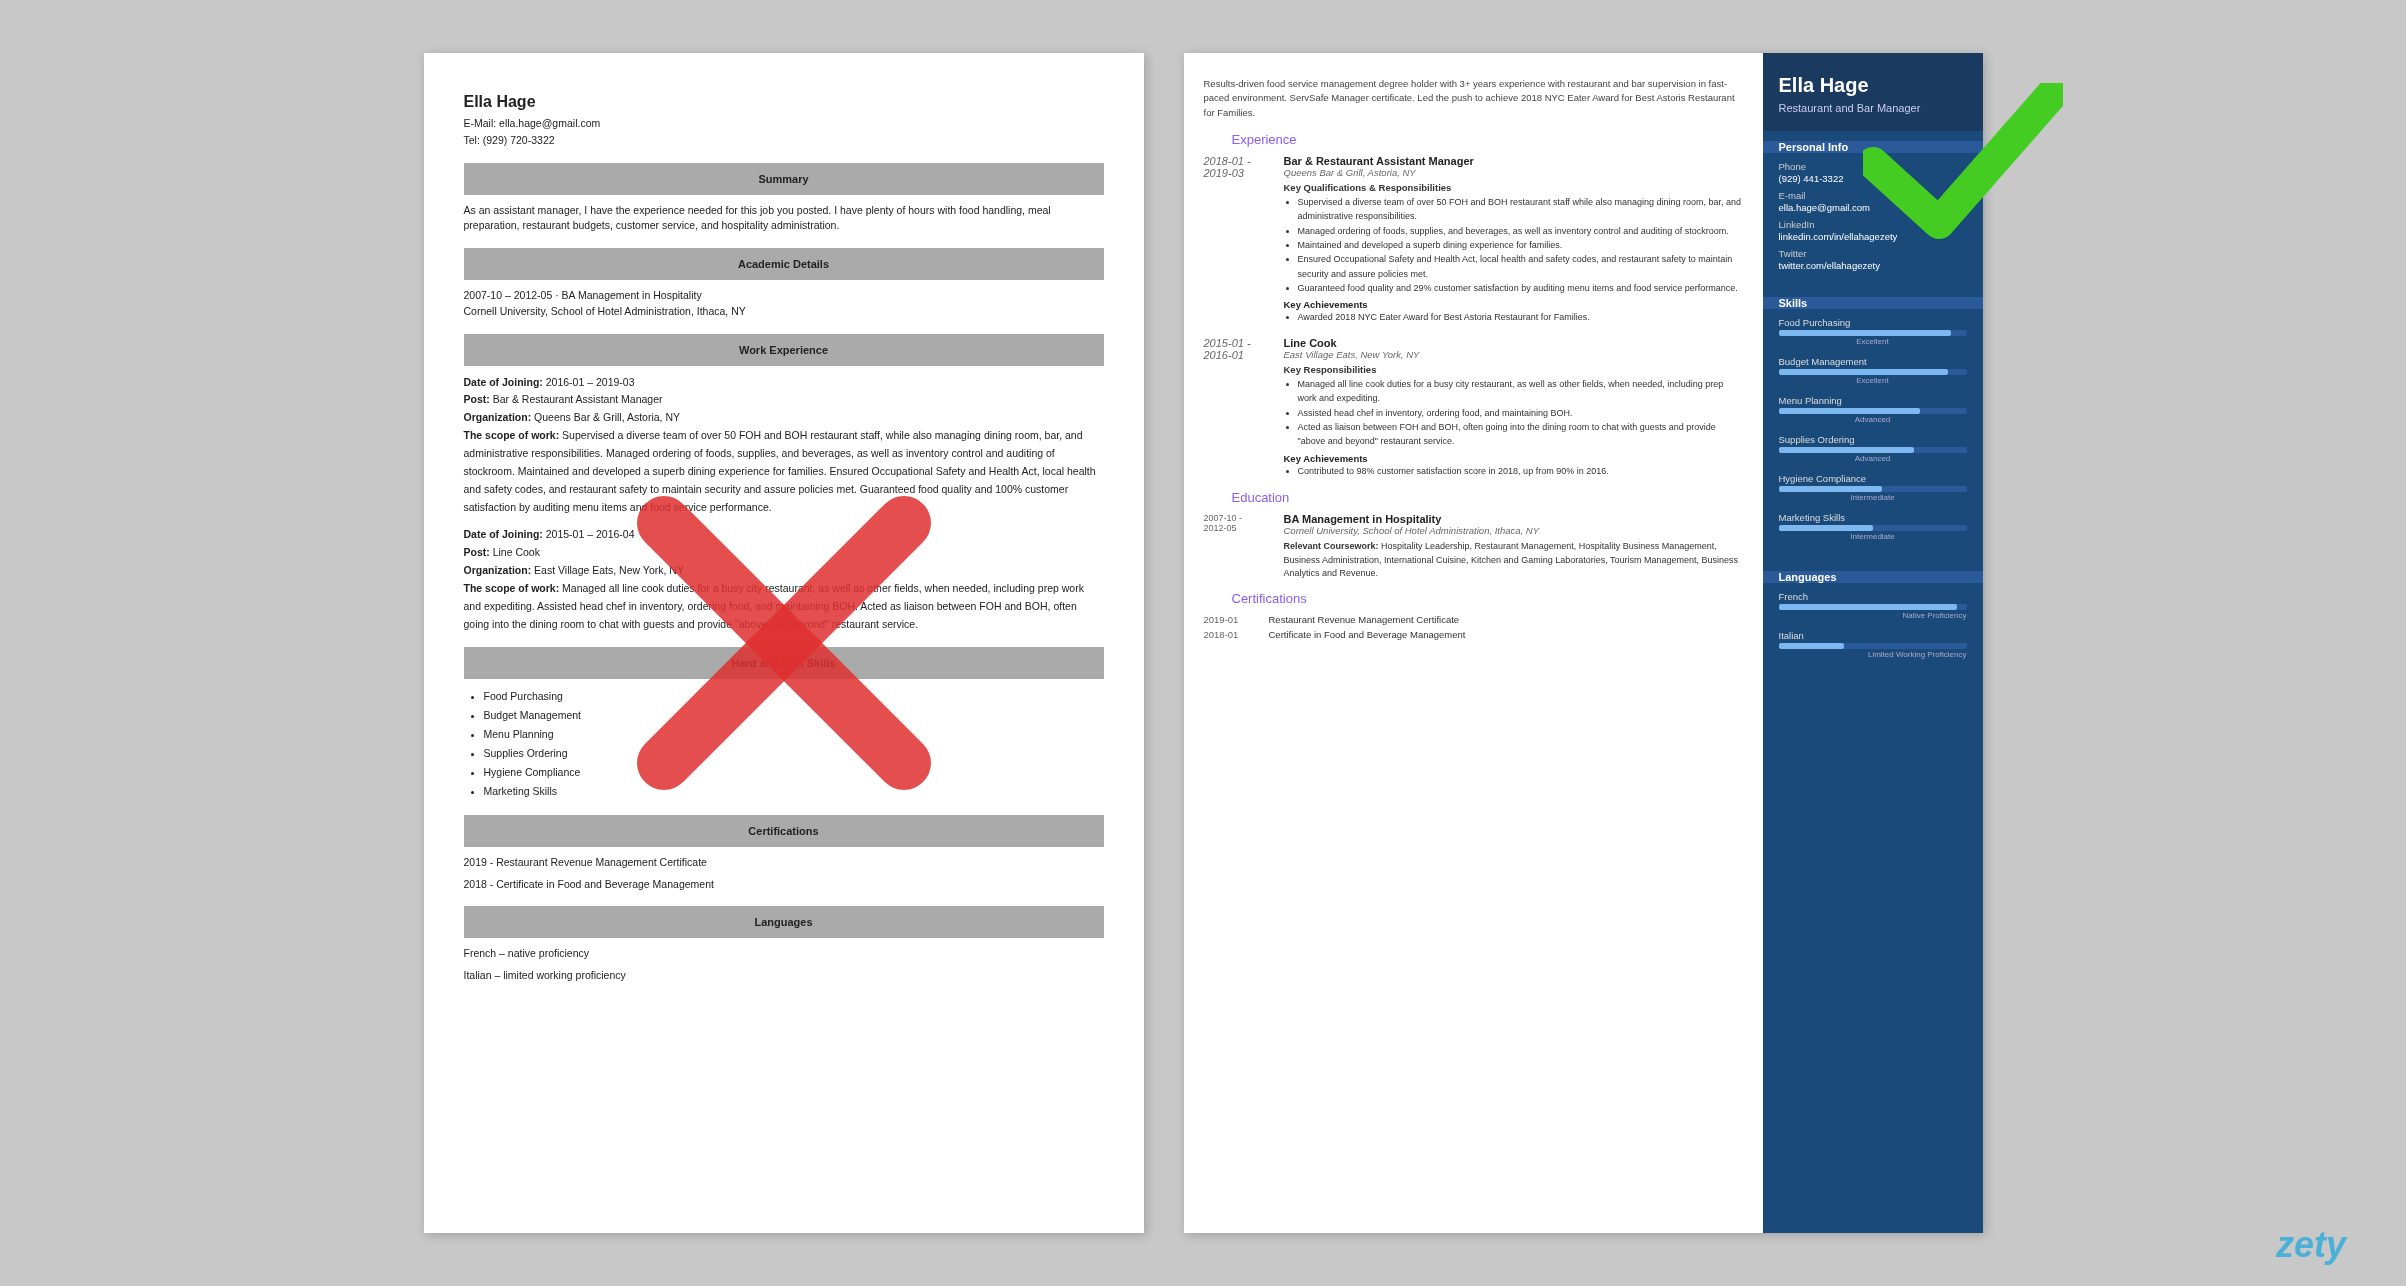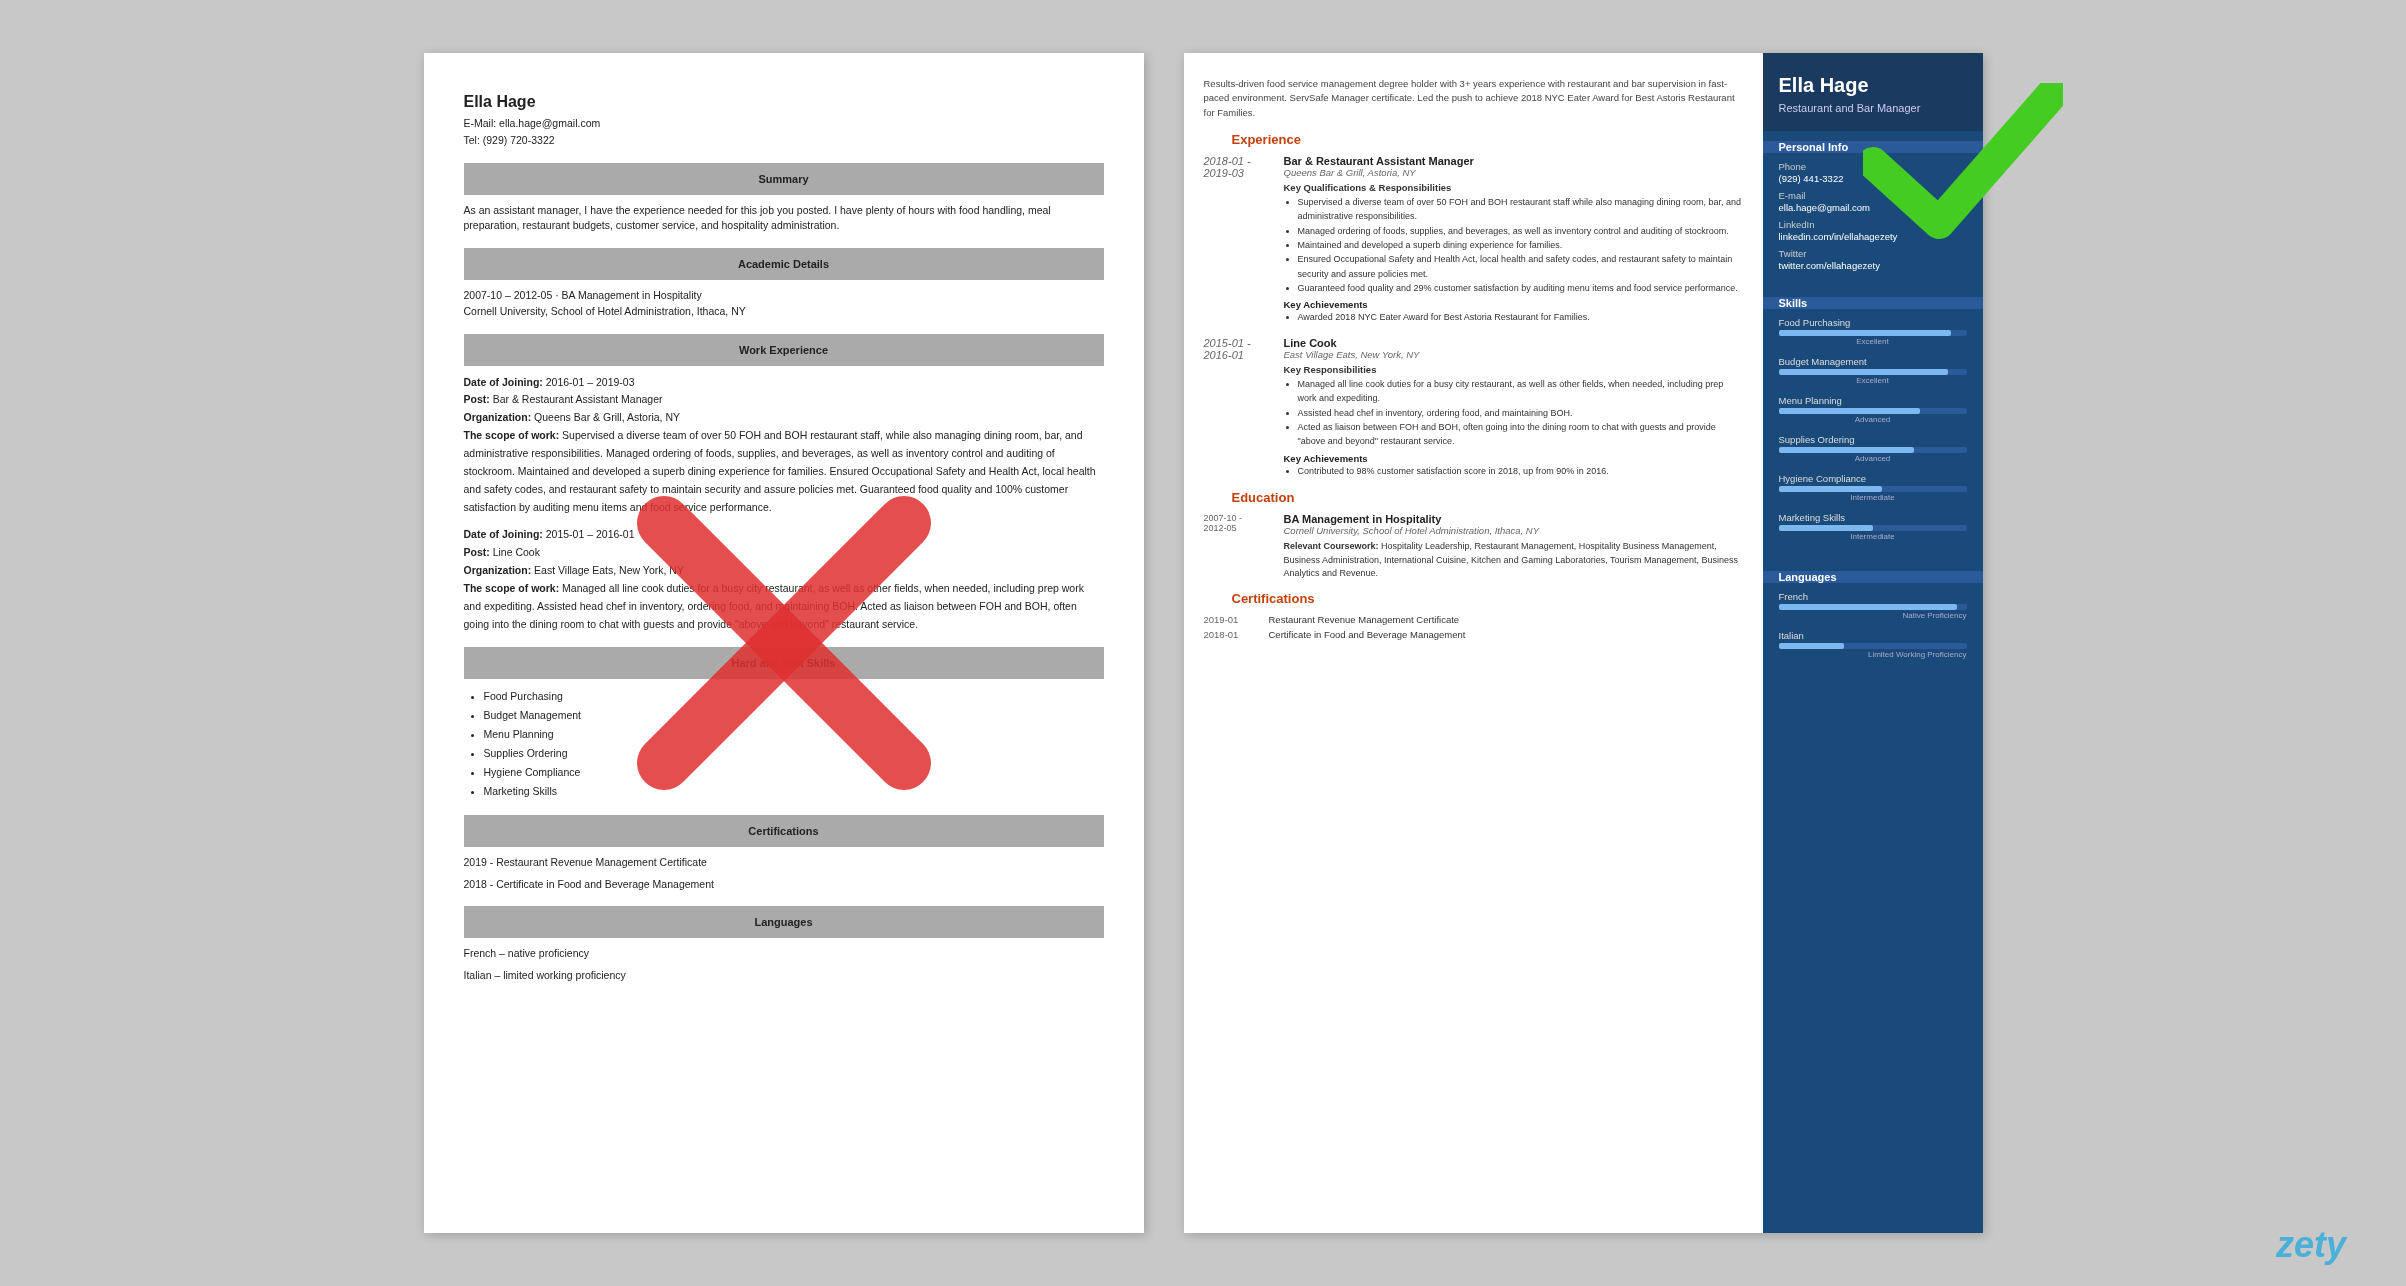--- a/index.html
+++ b/index.html
@@ -104,22 +104,22 @@
       font-size: 10px;
       color: #333;
     }
     .resume-main .summary-text {
       font-size: 9.5px;
       line-height: 1.5;
       color: #444;
       margin-bottom: 12px;
     }
     .resume-main .section-title {
-      color: #c2410c;
-      font-weight: bold;
+      color: #8b5cf6;
+      font-weight: normal;
       font-size: 13px;
       border-bottom: none;
       margin-bottom: 8px;
       margin-top: 10px;
       padding-left: 28px;
     }
     .resume-main .exp-entry {
       margin-bottom: 12px;
     }
     .resume-main .exp-dates {
@@ -328,21 +328,21 @@
   <div class="section-header">Work Experience</div>
 
   <div class="work-field">
     <div><strong>Date of Joining:</strong> <span>2016-01 – 2019-03</span></div>
     <div><strong>Post:</strong> <span>Bar &amp; Restaurant Assistant Manager</span></div>
     <div><strong>Organization:</strong> <span>Queens Bar &amp; Grill, Astoria, NY</span></div>
     <div><strong>The scope of work:</strong> <span>Supervised a diverse team of over 50 FOH and BOH restaurant staff, while also managing dining room, bar, and administrative responsibilities. Managed ordering of foods, supplies, and beverages, as well as inventory control and auditing of stockroom. Maintained and developed a superb dining experience for families. Ensured Occupational Safety and Health Act, local health and safety codes, and restaurant safety to maintain security and assure policies met. Guaranteed food quality and 100% customer satisfaction by auditing menu items and food service performance.</span></div>
   </div>
 
   <div class="work-field" style="margin-top:10px;">
-    <div><strong>Date of Joining:</strong> <span>2015-01 – 2016-01</span></div>
+    <div><strong>Date of Joining:</strong> <span>2015-01 – 2016-04</span></div>
     <div><strong>Post:</strong> <span>Line Cook</span></div>
     <div><strong>Organization:</strong> <span>East Village Eats, New York, NY</span></div>
     <div><strong>The scope of work:</strong> <span>Managed all line cook duties for a busy city restaurant, as well as other fields, when needed, including prep work and expediting. Assisted head chef in inventory, ordering food, and maintaining BOH. Acted as liaison between FOH and BOH, often going into the dining room to chat with guests and provide "above and beyond" restaurant service.</span></div>
   </div>
 
   <div class="section-header">Hard and Soft Skills</div>
   <ul>
     <li>Food Purchasing</li>
     <li>Budget Management</li>
     <li>Menu Planning</li>

